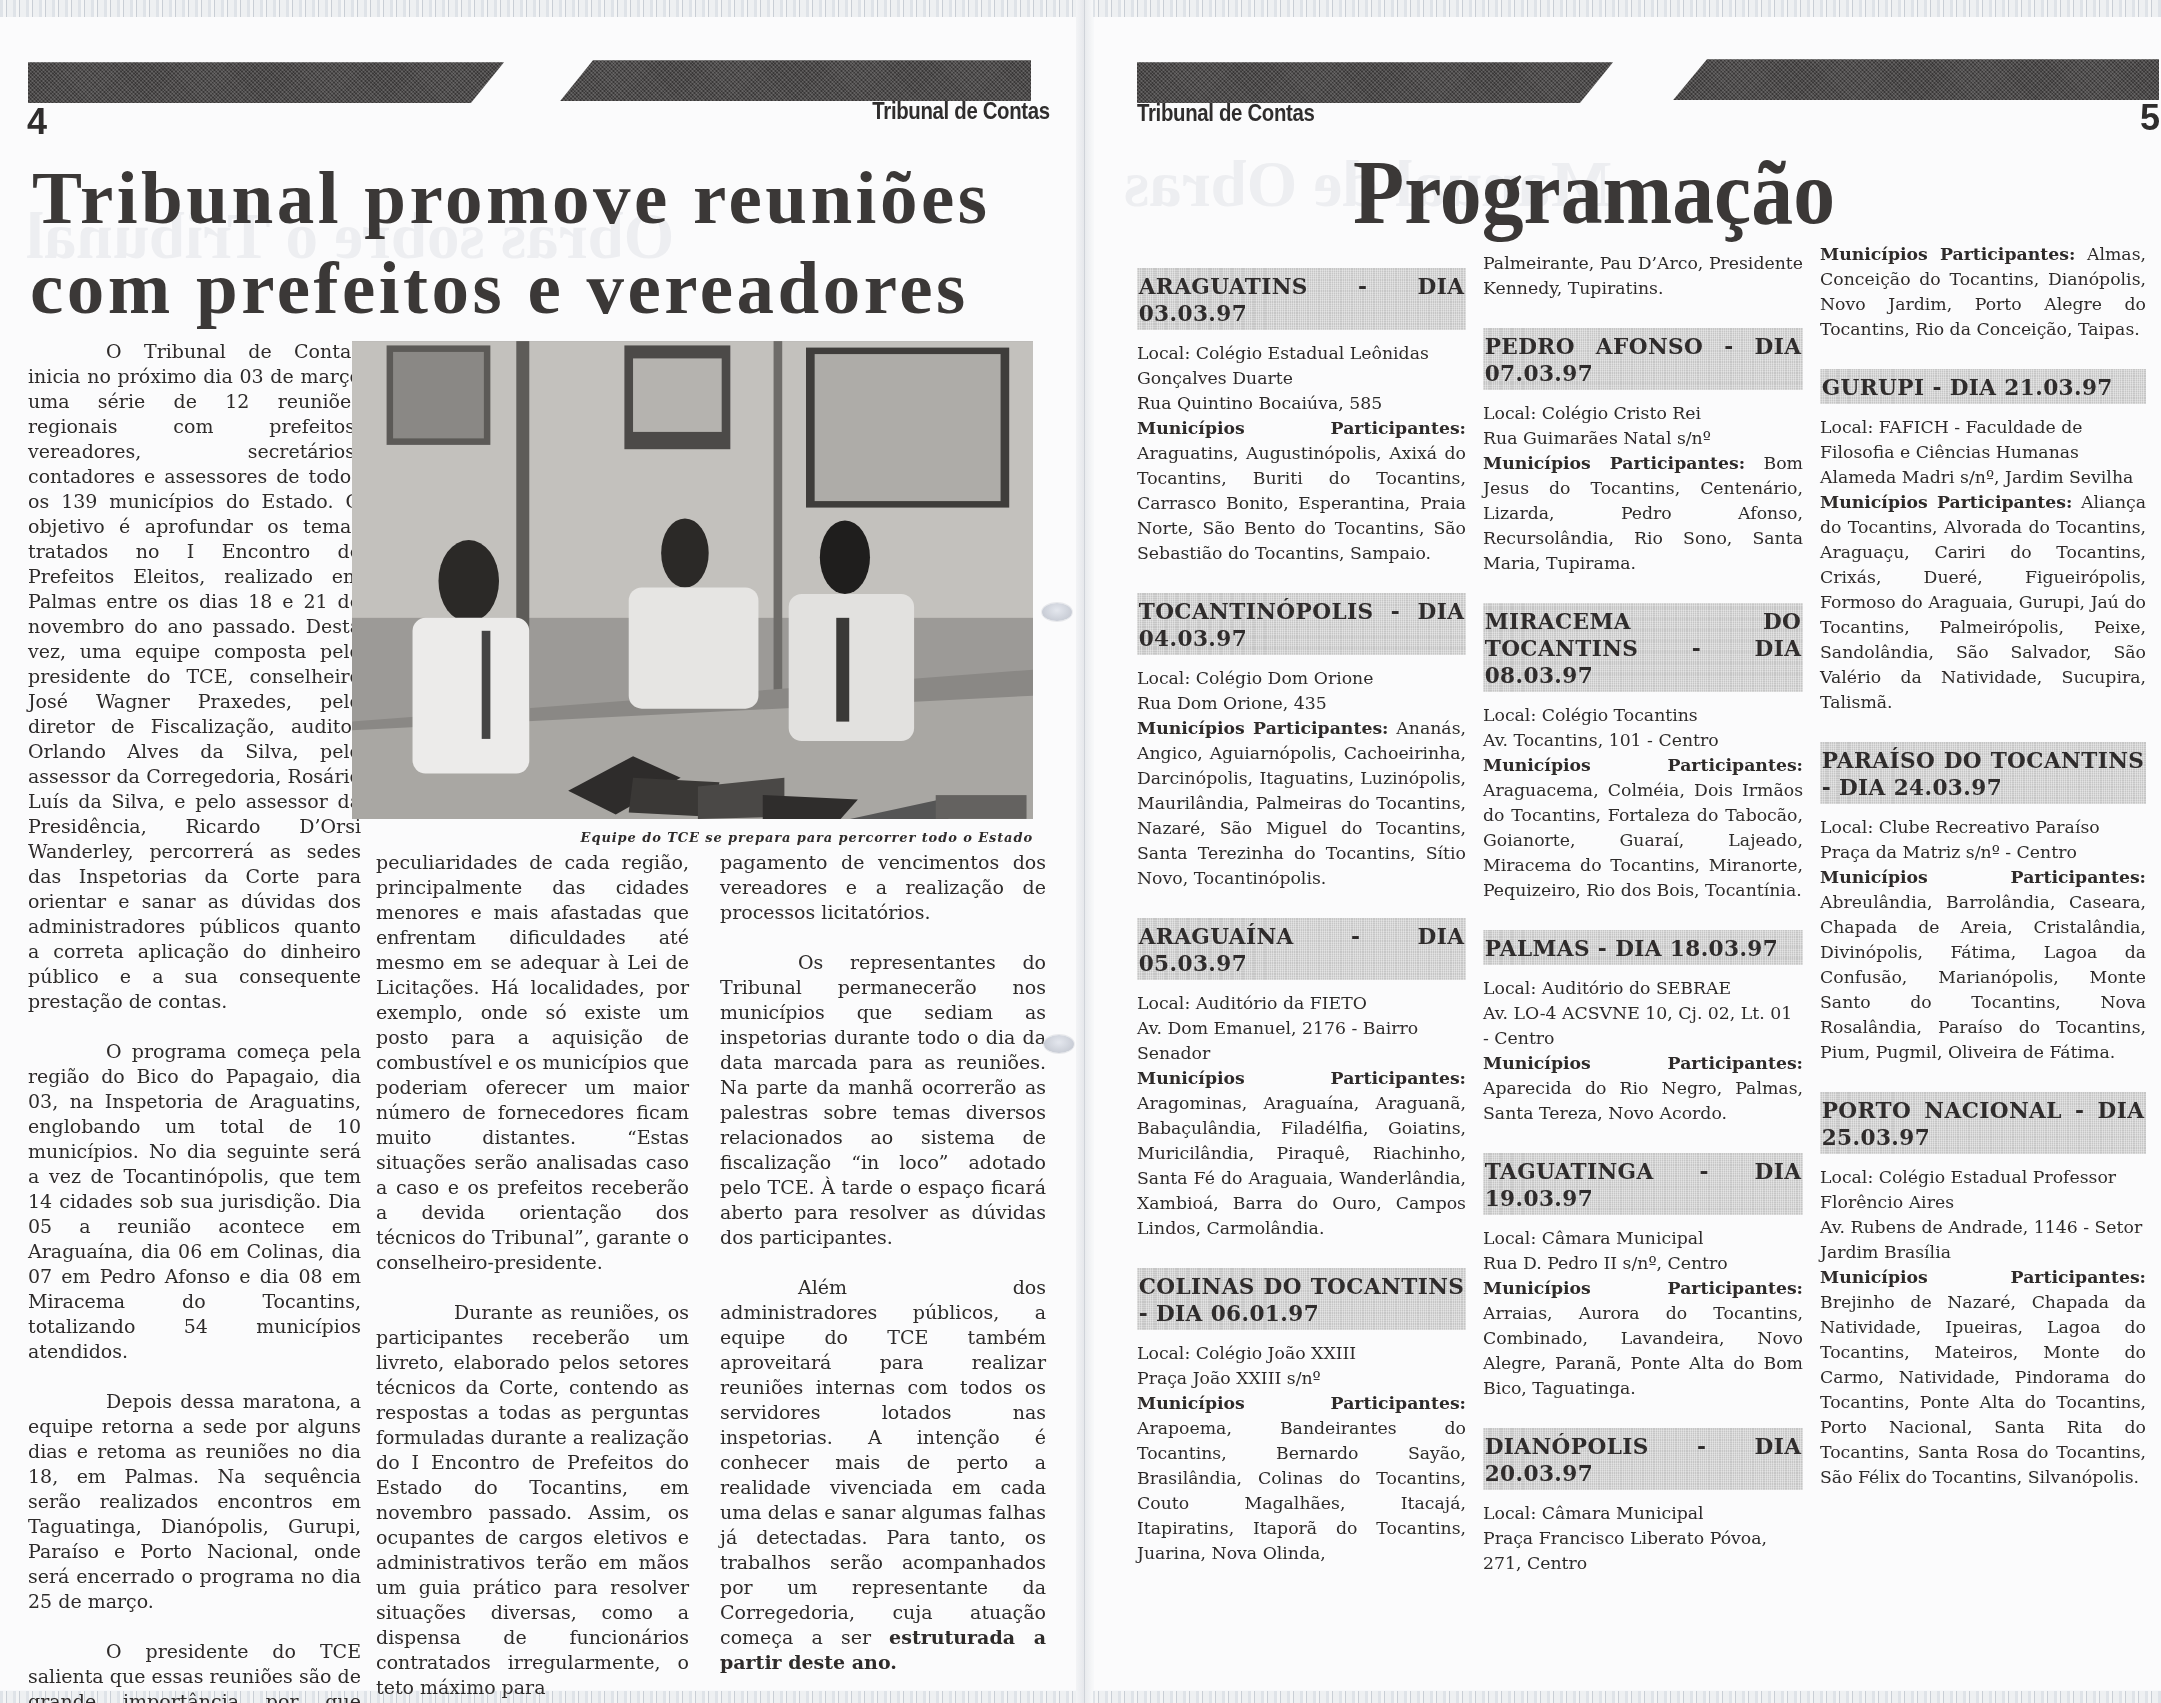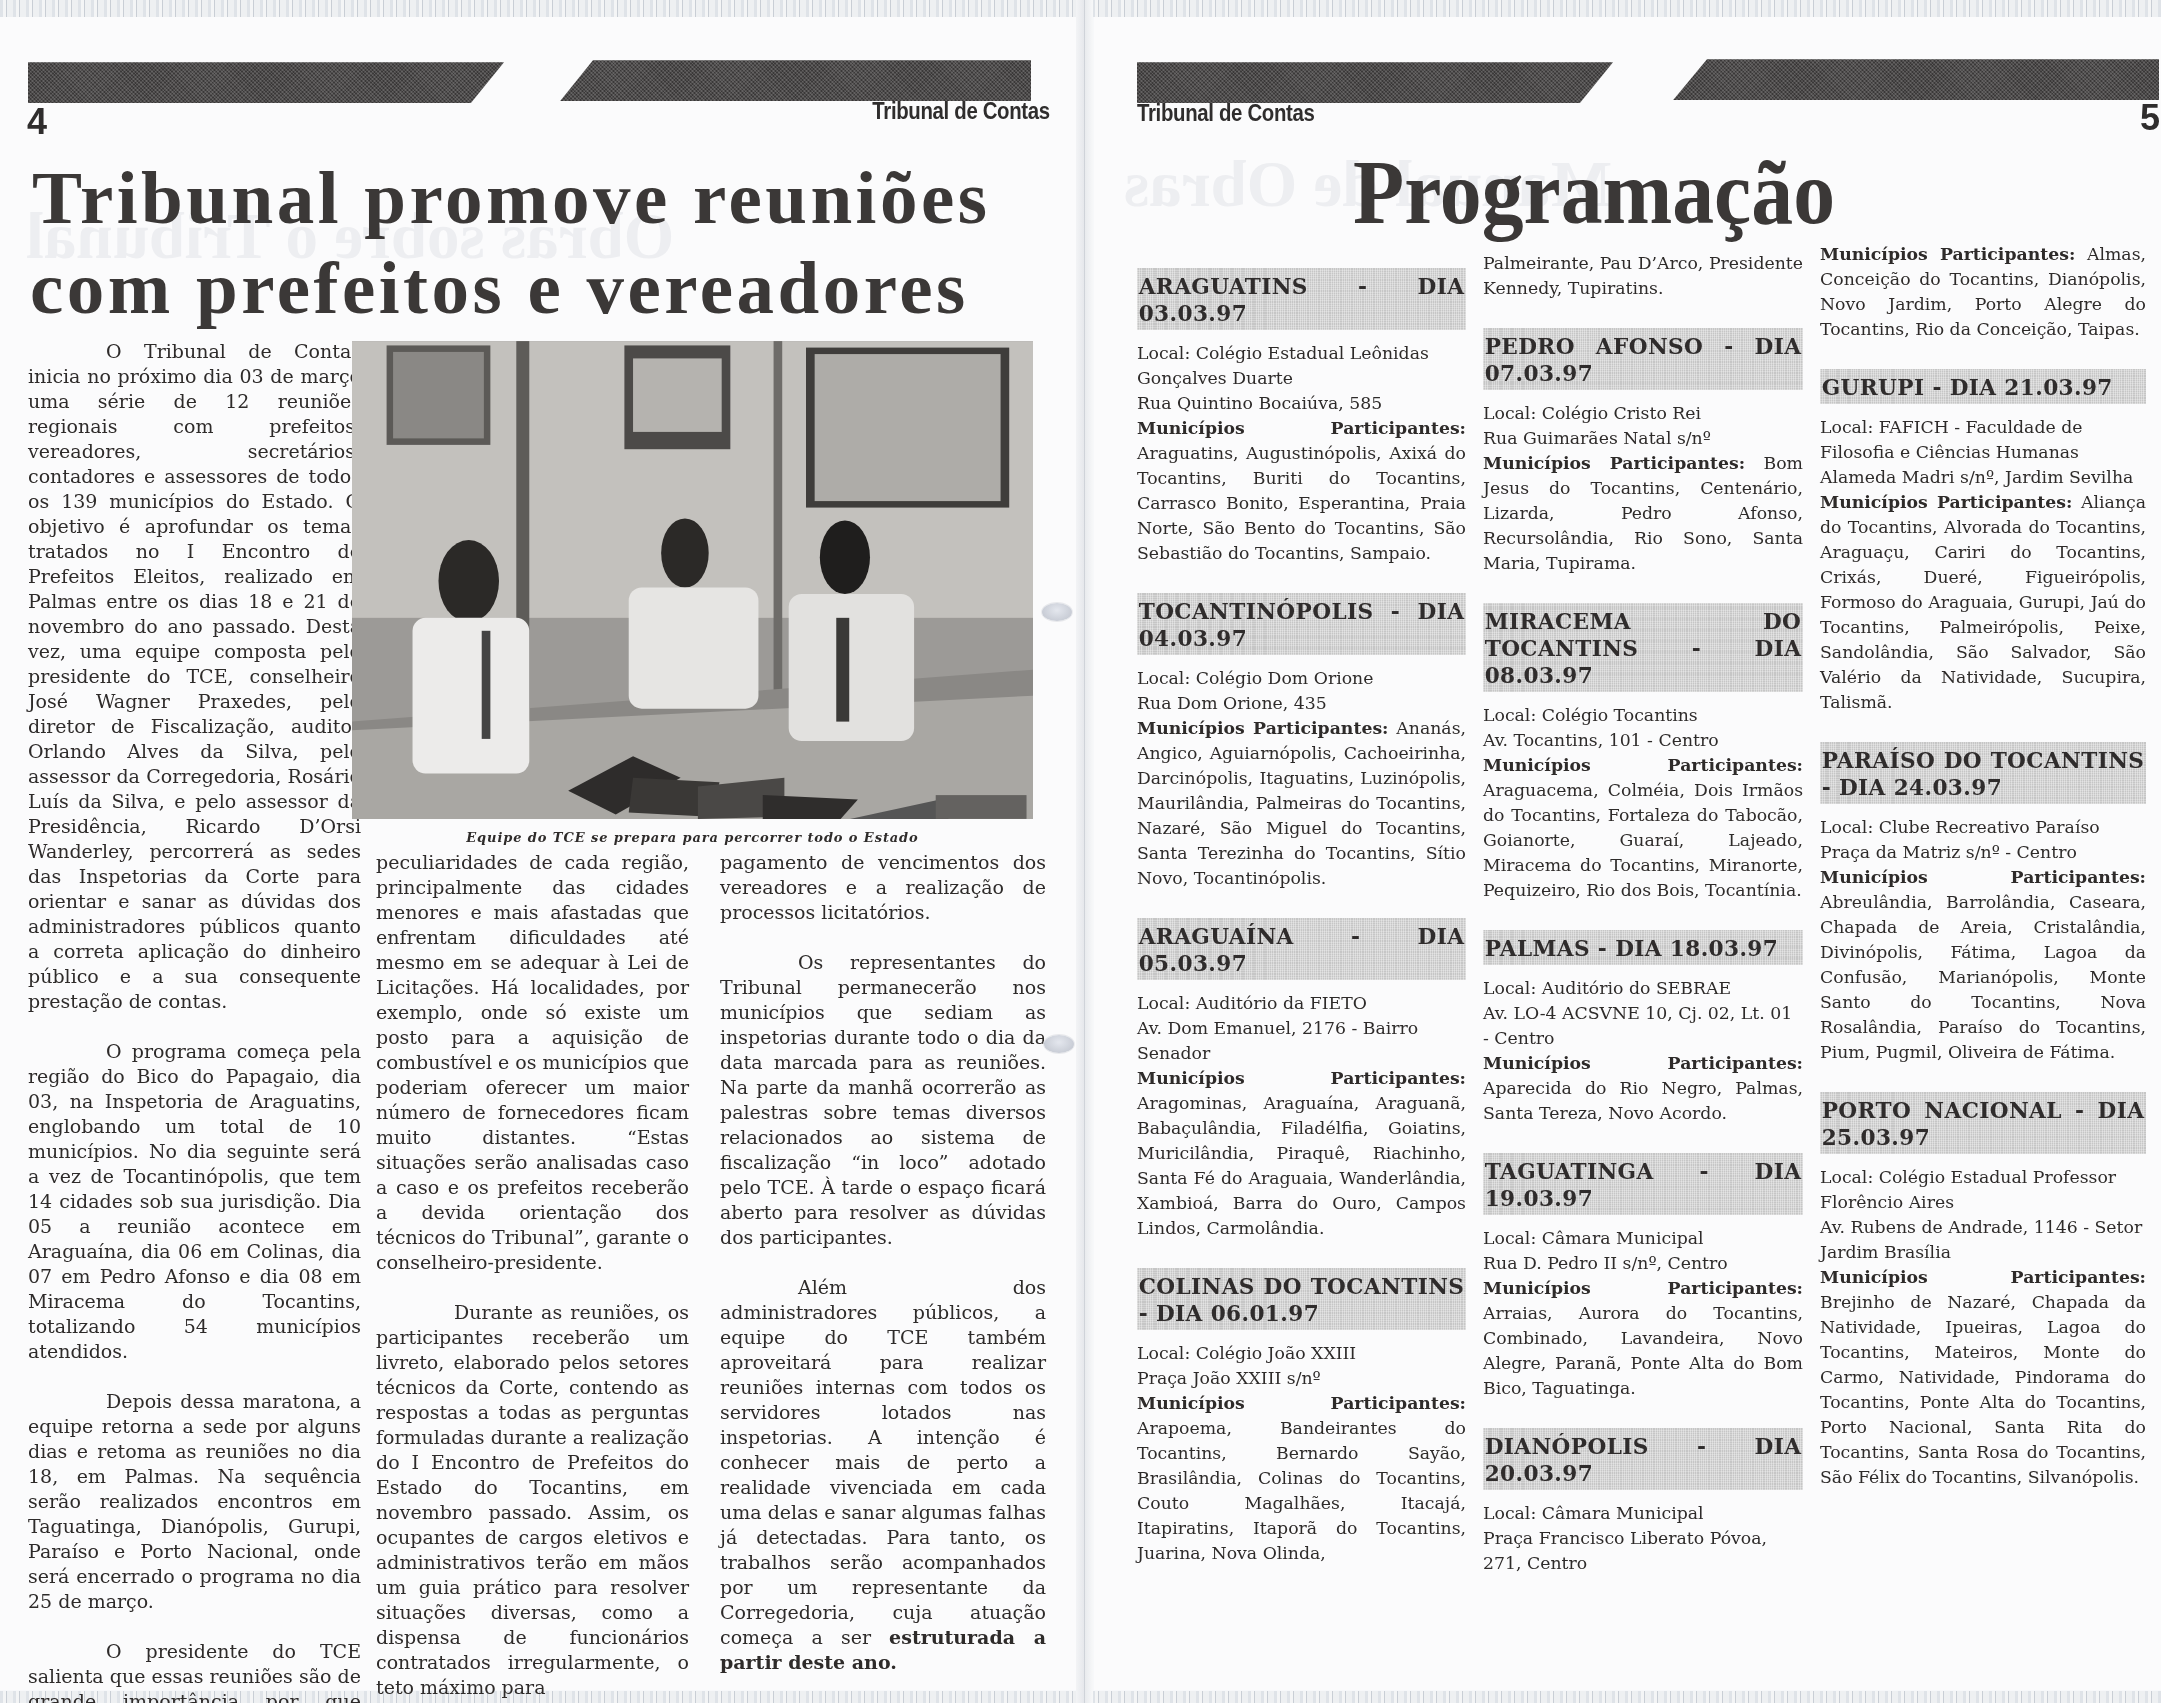--- a/index.html
+++ b/index.html
@@ -23,21 +23,21 @@
   .banner.r1{clip-path:polygon(7% 0,100% 0,100% 100%,0 100%);}
   .runhead{position:absolute;font-family:"Liberation Sans","DejaVu Sans",sans-serif;font-weight:bold;
            font-size:24px;letter-spacing:-0.4px;color:#2f2d2d;transform:scaleX(.85);white-space:nowrap;}
   .pagenum{position:absolute;font-family:"Liberation Sans",sans-serif;font-weight:bold;font-size:36px;color:#2f2d2d;}
   .headline{position:absolute;font-family:"Liberation Serif","DejaVu Serif",serif;font-weight:bold;
             color:#3b3837;white-space:nowrap;line-height:1;}
   .col{position:absolute;font-size:19px;line-height:25px;text-align:justify;}
   .col p{margin:0 0 25px 0;text-indent:78px;}
   .col p:last-child{margin-bottom:0;}
   .photo{position:absolute;overflow:hidden;background:#7a7875;}
-  .caption{position:absolute;font-style:italic;font-weight:bold;font-size:13px;letter-spacing:0.9px;text-align:center;}
+  .caption{position:absolute;font-style:italic;font-weight:bold;font-size:13px;letter-spacing:0.9px;text-align:right;}
   .sched{position:absolute;}
   .block{margin-bottom:27px;}
   .block .bar{font-weight:bold;font-size:21.6px;line-height:27px;padding:4.3px 1.7px 3.5px 1.7px;letter-spacing:0.4px;
       background-color:#c6c6c6;
       background-image:repeating-linear-gradient(90deg,rgba(255,255,255,.35) 0 0.9px,transparent 0.9px 2.2px),
                        repeating-linear-gradient(0deg,rgba(255,255,255,.25) 0 0.9px,transparent 0.9px 2.2px);
       color:#2f2c2c;text-align:justify;text-align-last:left;margin-bottom:11.2px;}
   .block .line{font-size:17.3px;line-height:25px;}
   .block .munis{font-size:17.3px;line-height:25px;text-align:justify;}
   .block .munis b{font-weight:bold;}

